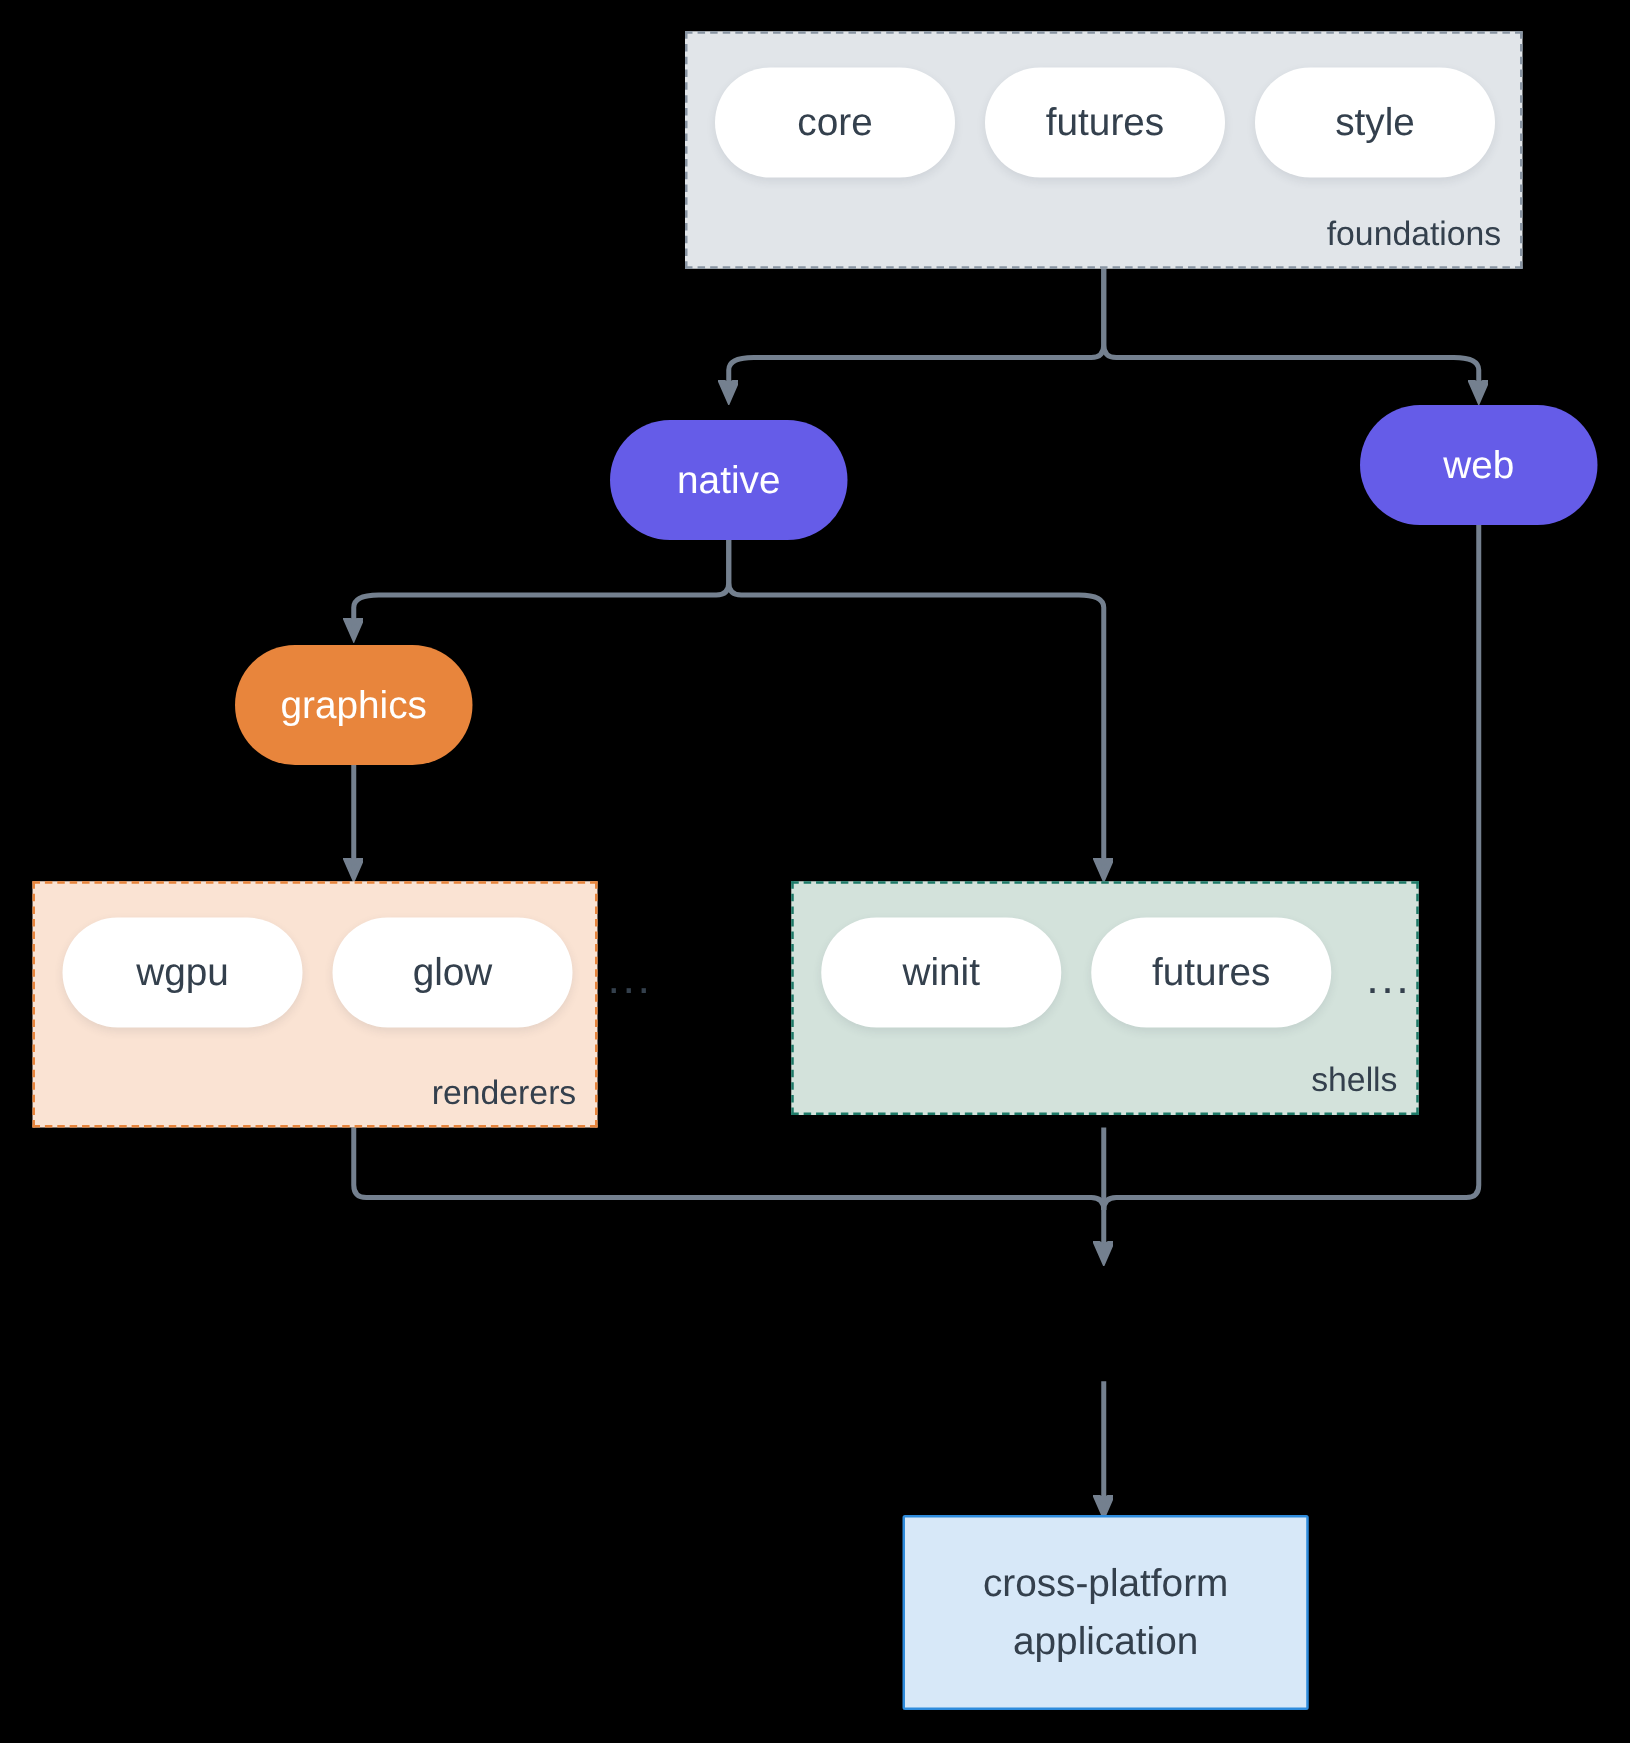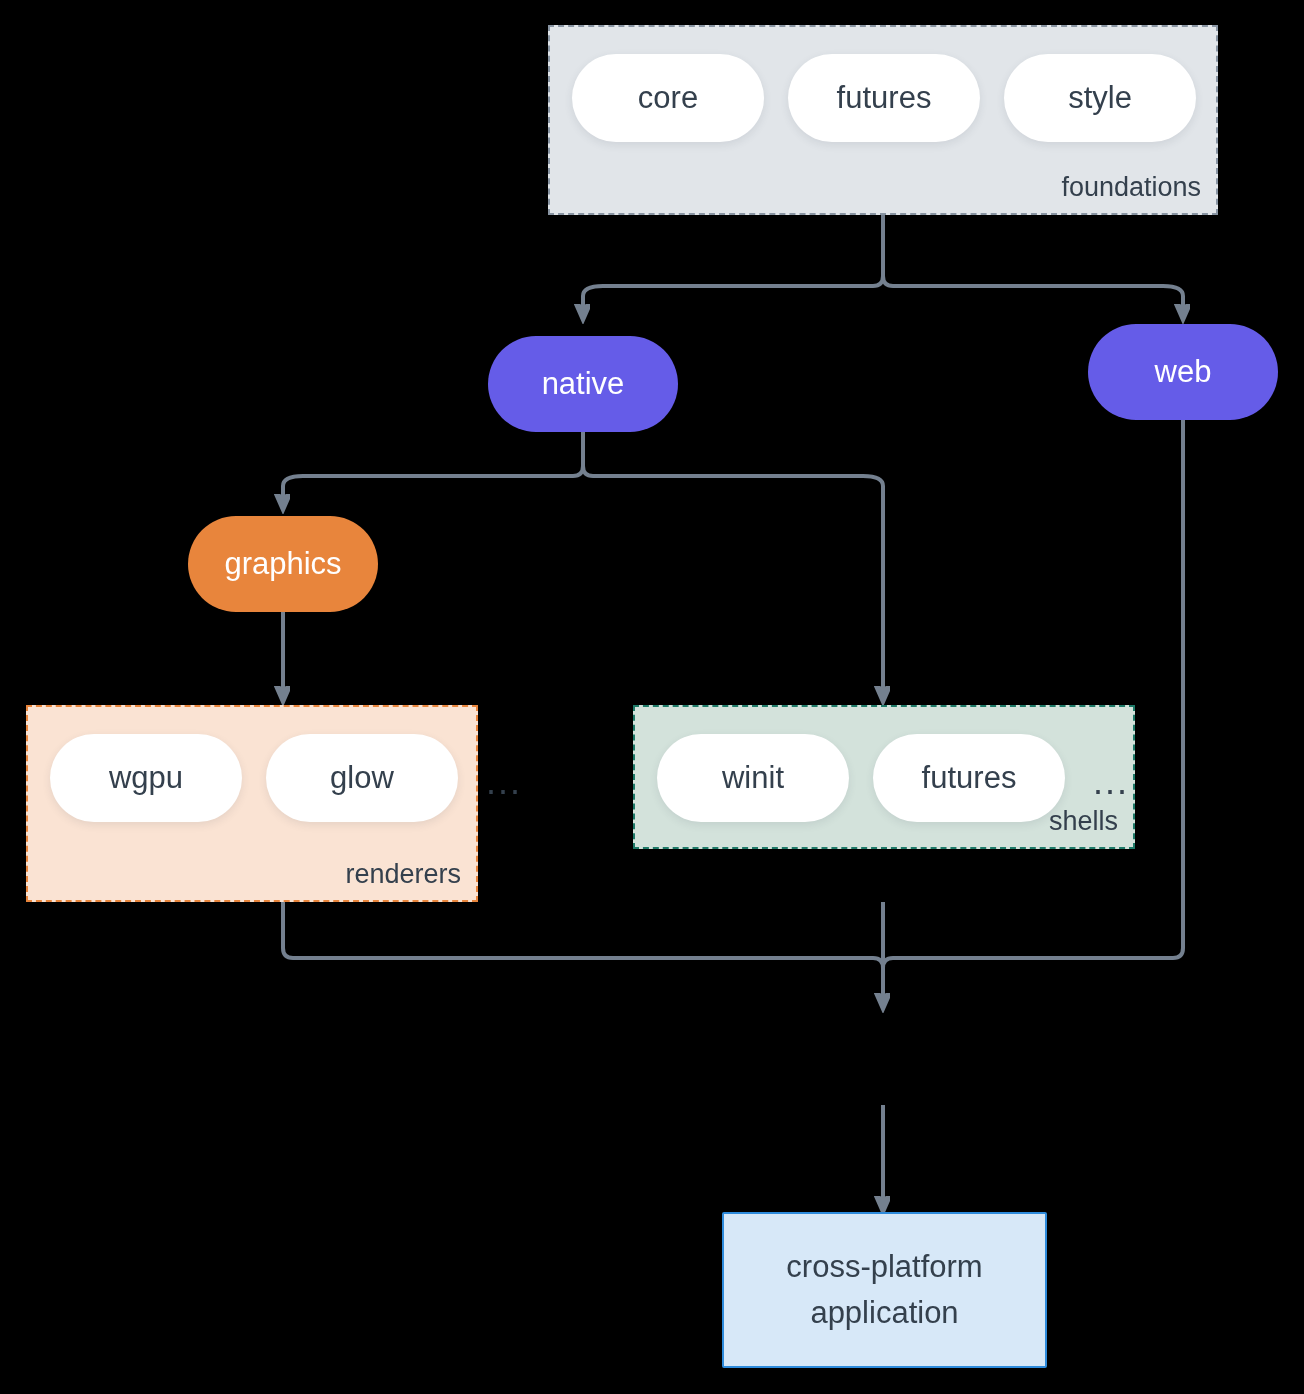--- a/index.html
+++ b/index.html
@@ -17,21 +17,21 @@
   }
   .edges{position:absolute;left:0;top:0;width:1304px;height:1394px;}
   .edges path{stroke:var(--edge);stroke-width:4;fill:none;}
   .group{
     position:absolute; border:2px dashed; box-sizing:border-box;
   }
   .group.foundations{left:548px;top:25px;width:670px;height:190px;
     background:var(--foundations-bg);border-color:var(--foundations-border);}
   .group.renderers{left:26px;top:705px;width:452px;height:197px;
     background:var(--renderers-bg);border-color:var(--renderers-border);}
-  .group.shells{left:633px;top:705px;width:502px;height:144px;
+  .group.shells{left:633px;top:705px;width:502px;height:187px;
     background:var(--shells-bg);border-color:var(--shells-border);text-align:right;}
   .pill-row{position:absolute;left:22px;top:27px;display:flex;gap:24px;align-items:center;}
   .pill{
     width:192px;height:88px;border-radius:44px;background:var(--pill-bg);
     display:flex;align-items:center;justify-content:center;
     color:var(--text-dark);font-size:31px;
     box-shadow:0 3px 8px rgba(50,60,75,0.10);
   }
   .ellipsis{color:var(--text-dark);font-size:36px;letter-spacing:2px;transform:translateY(4px);margin-left:4px;}
   .group-label{

